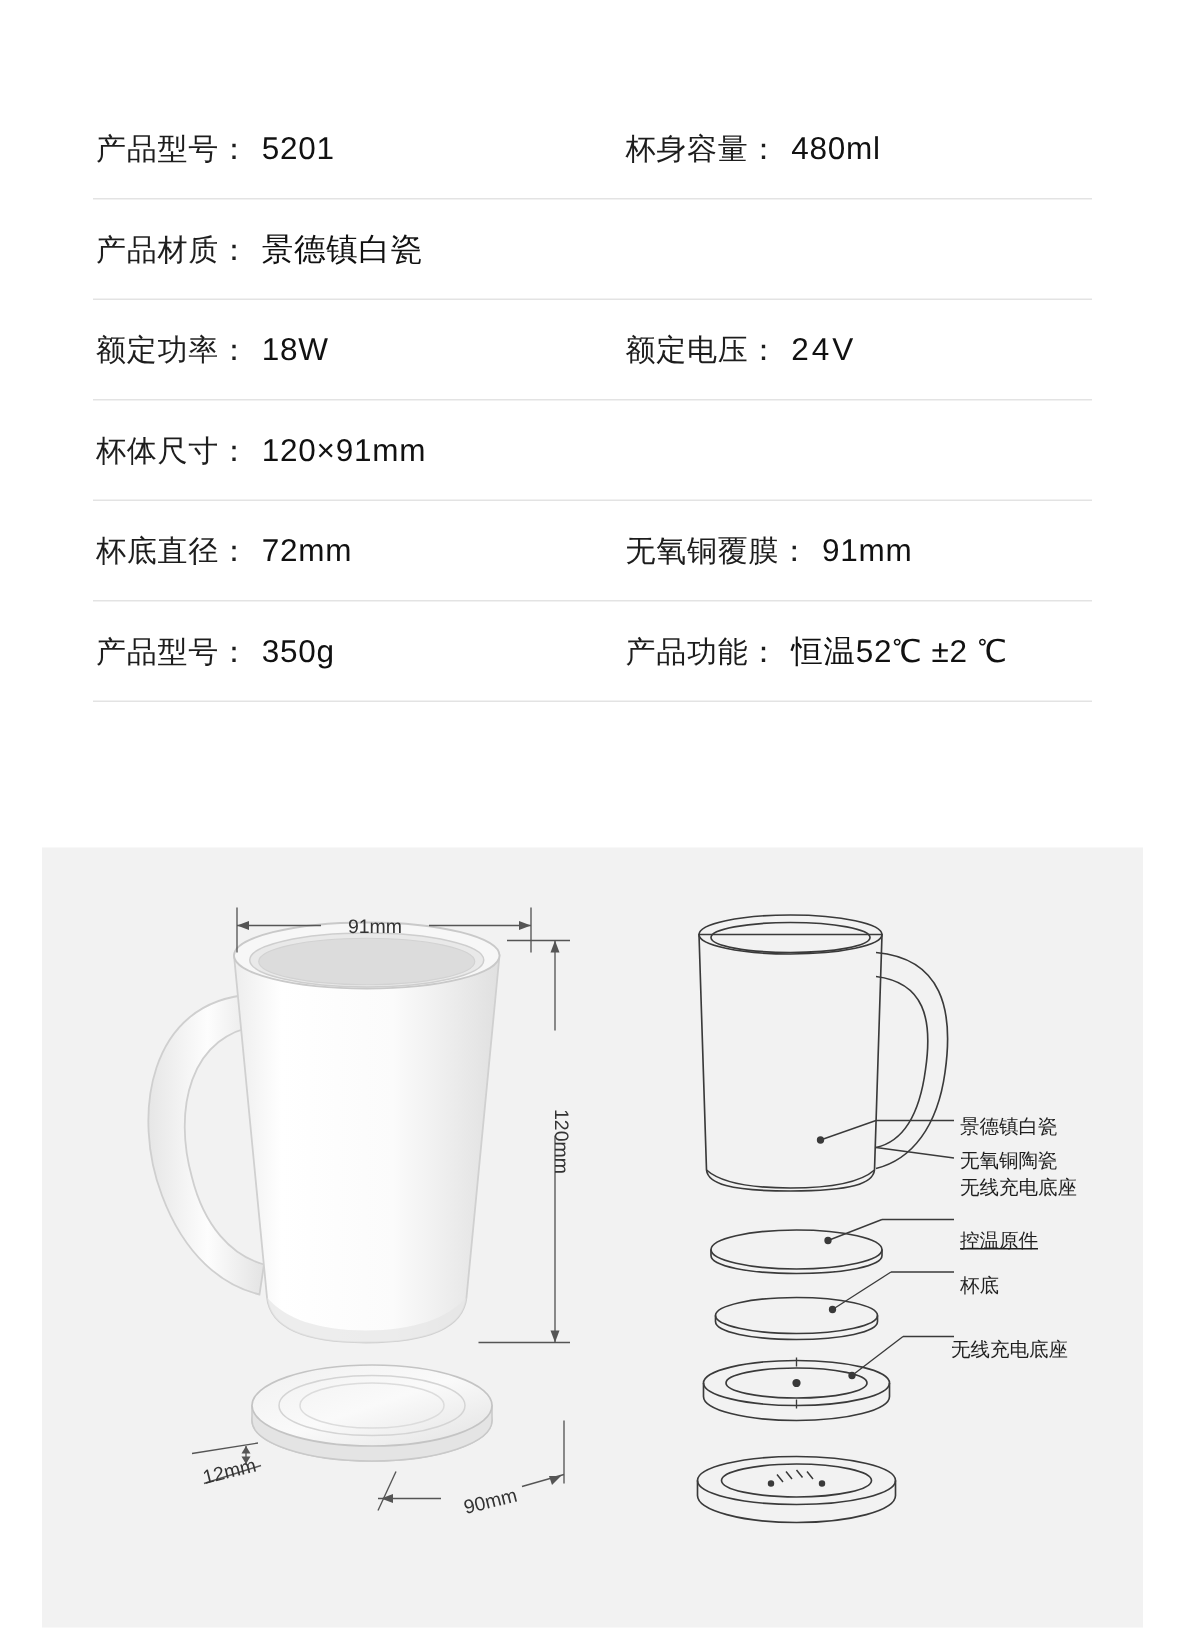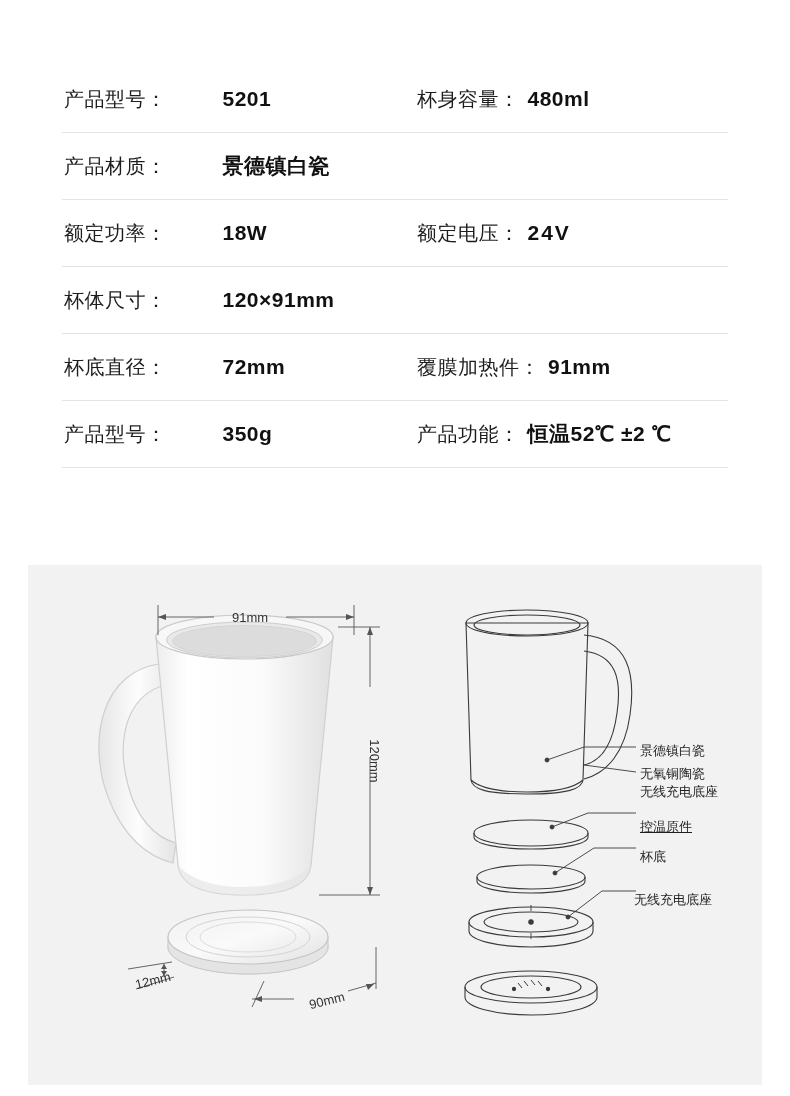--- a/index.html
+++ b/index.html
@@ -30,33 +30,33 @@
     align-items: center;
   }
   .spec-row:first-child {
     border-top: none;
   }
   .spec-cell {
     display: flex;
     align-items: baseline;
     box-sizing: border-box;
   }
-  .spec-cell.left  { width: 355px; padding-left: 2px; gap: 48px; }
+  .spec-cell.left  { width: 355px; padding-left: 2px; }
   .spec-cell.right { width: 311px; padding-left: 0px; }
 
   .spec-label {
     font-size: 20px;
     font-weight: 500;
     color: #1d1d1d;
     white-space: nowrap;
     letter-spacing: 0.5px;
   }
   .spec-value {
     font-size: 21px;
-    font-weight: bold;
+    font-weight: normal;
     color: #111111;
     white-space: nowrap;
     margin-left: 8px;
     letter-spacing: 0.5px;
     text-align: center;
   }
   .spec-value.spaced {
     letter-spacing: 2px;
   }
 
@@ -132,21 +132,21 @@
       <span class="spec-value">120×91mm</span>
     </div>
   </div>
 
   <div class="spec-row">
     <div class="spec-cell left">
       <span class="spec-label">杯底直径：</span>
       <span class="spec-value">72mm</span>
     </div>
     <div class="spec-cell right">
-      <span class="spec-label">覆膜加热件：</span>
+      <span class="spec-label">无氧铜覆膜：</span>
       <span class="spec-value">91mm</span>
     </div>
   </div>
 
   <div class="spec-row">
     <div class="spec-cell left">
       <span class="spec-label">产品型号：</span>
       <span class="spec-value">350g</span>
     </div>
     <div class="spec-cell right">

